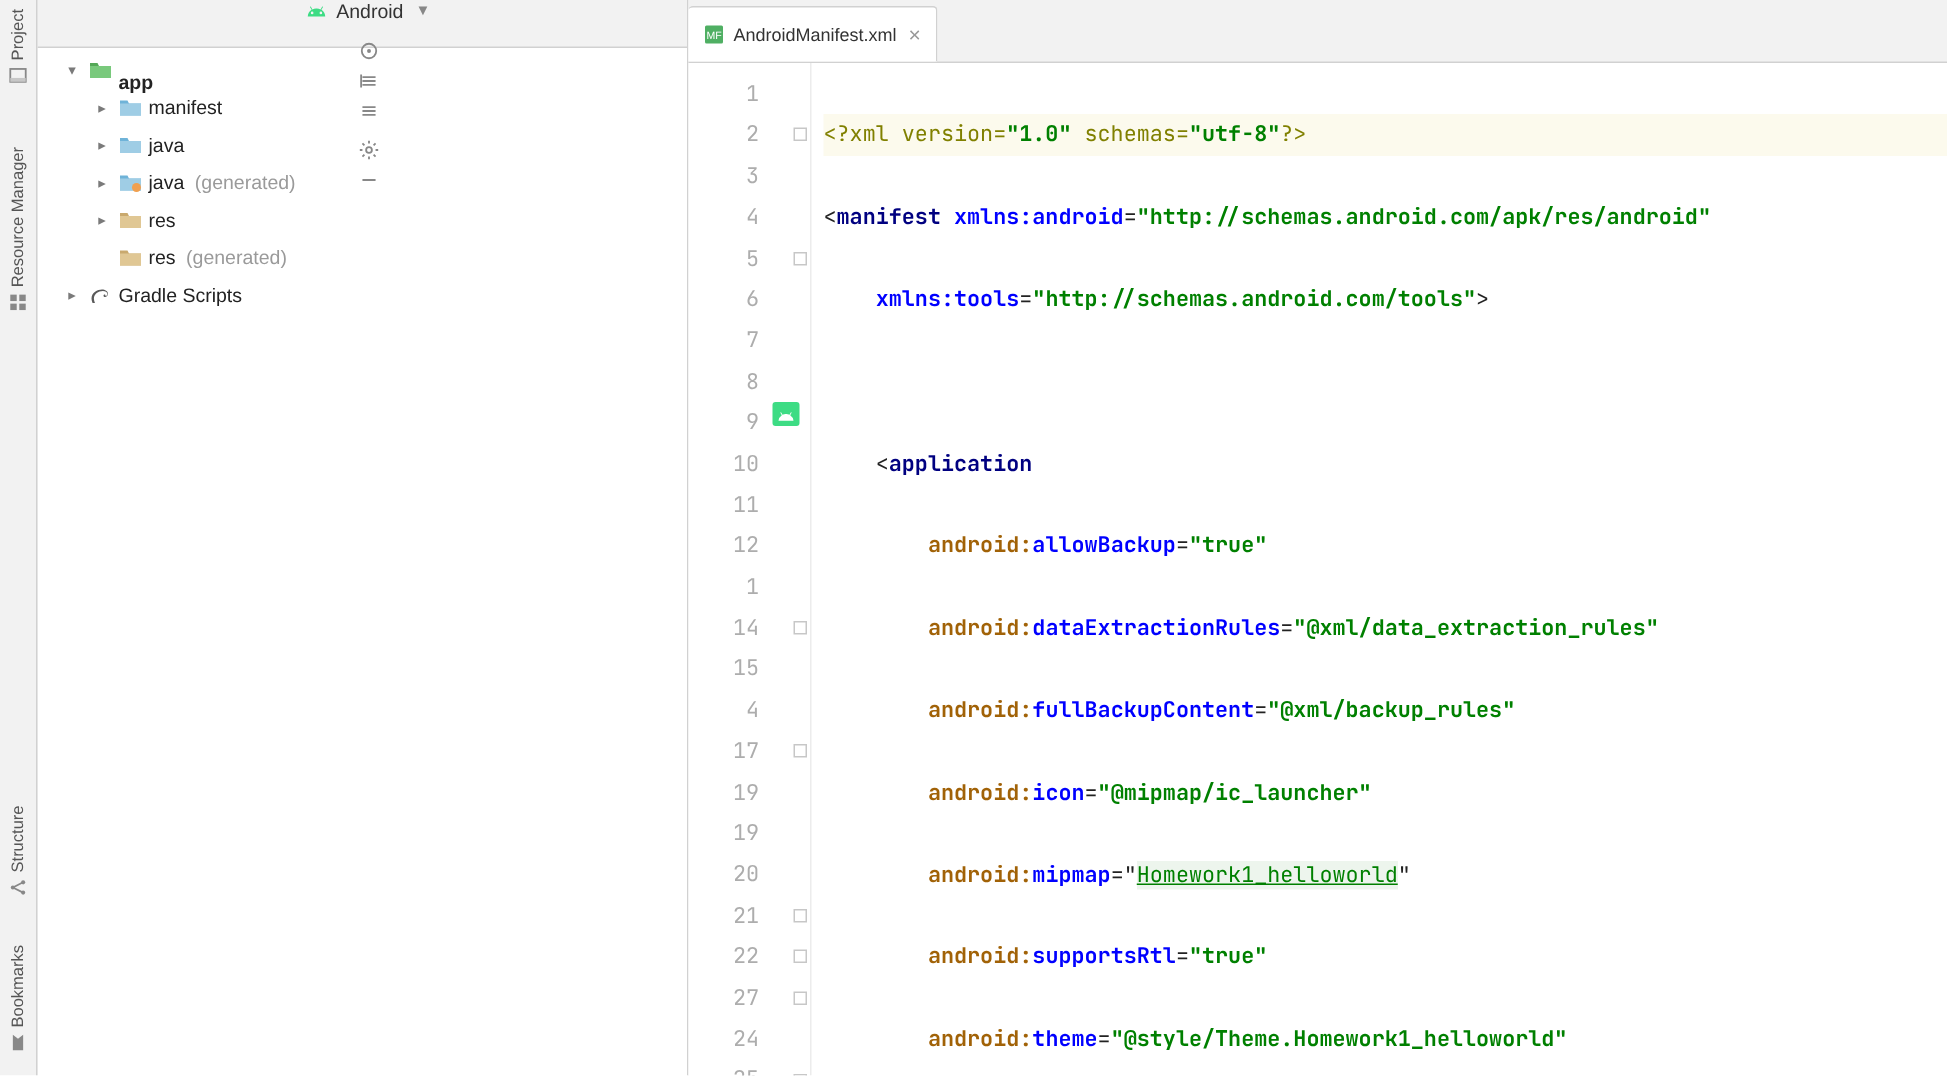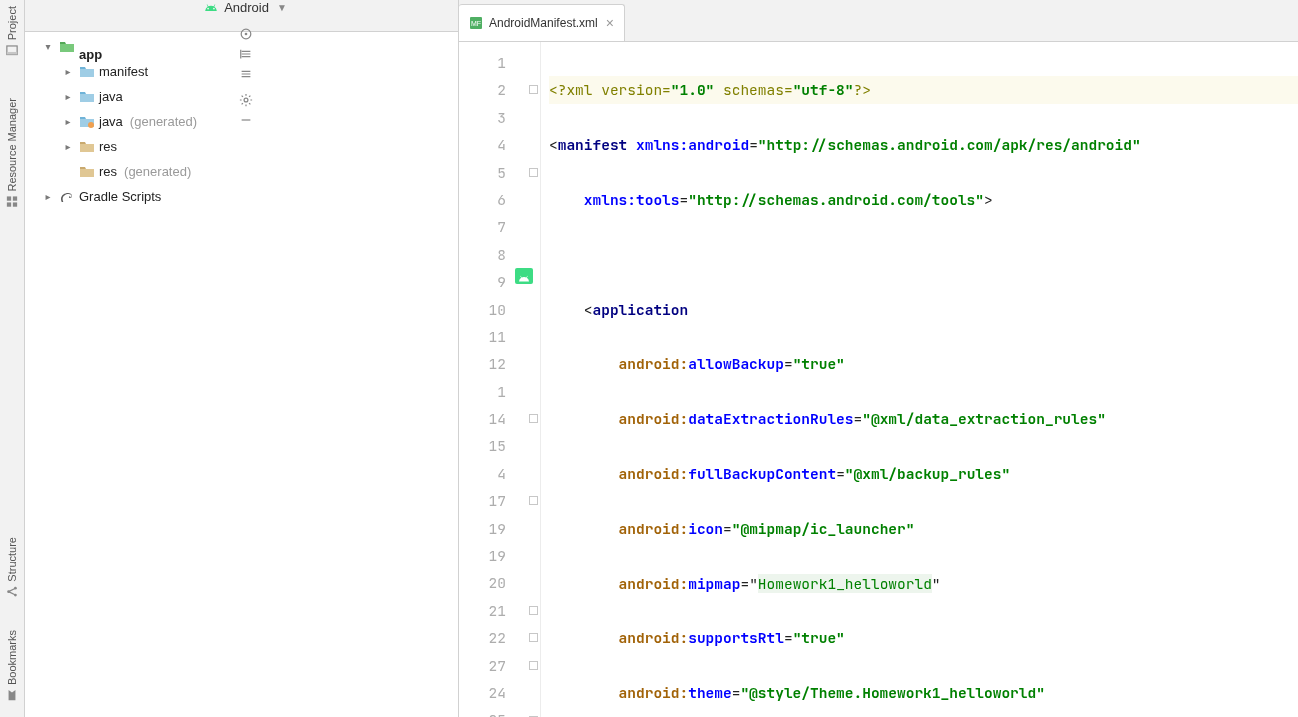--- a/index.html
+++ b/index.html
@@ -53,21 +53,21 @@
   .fold-btn { position: absolute; right: -4px; width: 9px; height: 9px; border: 1px solid #c7c7c7; background: #fff; }
   .code-lines { flex: 1; padding-top: 7px; padding-left: 8px; overflow: hidden; white-space: pre; }
   .code-lines .line { height: 27.4px; }
   .code-lines .line.hl { background: #fcfaed; }
 
   
   .c-tag { color: #000080; font-weight: 600; }
   .c-attr-ns { color: #a16207; font-weight: 600; }
   .c-attr { color: #0000ff; font-weight: 600; }
   .c-str { color: #008000; font-weight: 600; }
-  .c-str-soft { color: #008000; background: #edf5ed; }
+  .c-str-soft { color: #008000; background: #edf5ed; text-decoration: underline; }
   .c-punct { color: #222; }
   .c-pi { color: #808000; }
 
   
   .stroke-gray { stroke: #888; fill: none; stroke-width: 1.4; }
 </style>
 </head>
 <body>
 
 <div class="root">

